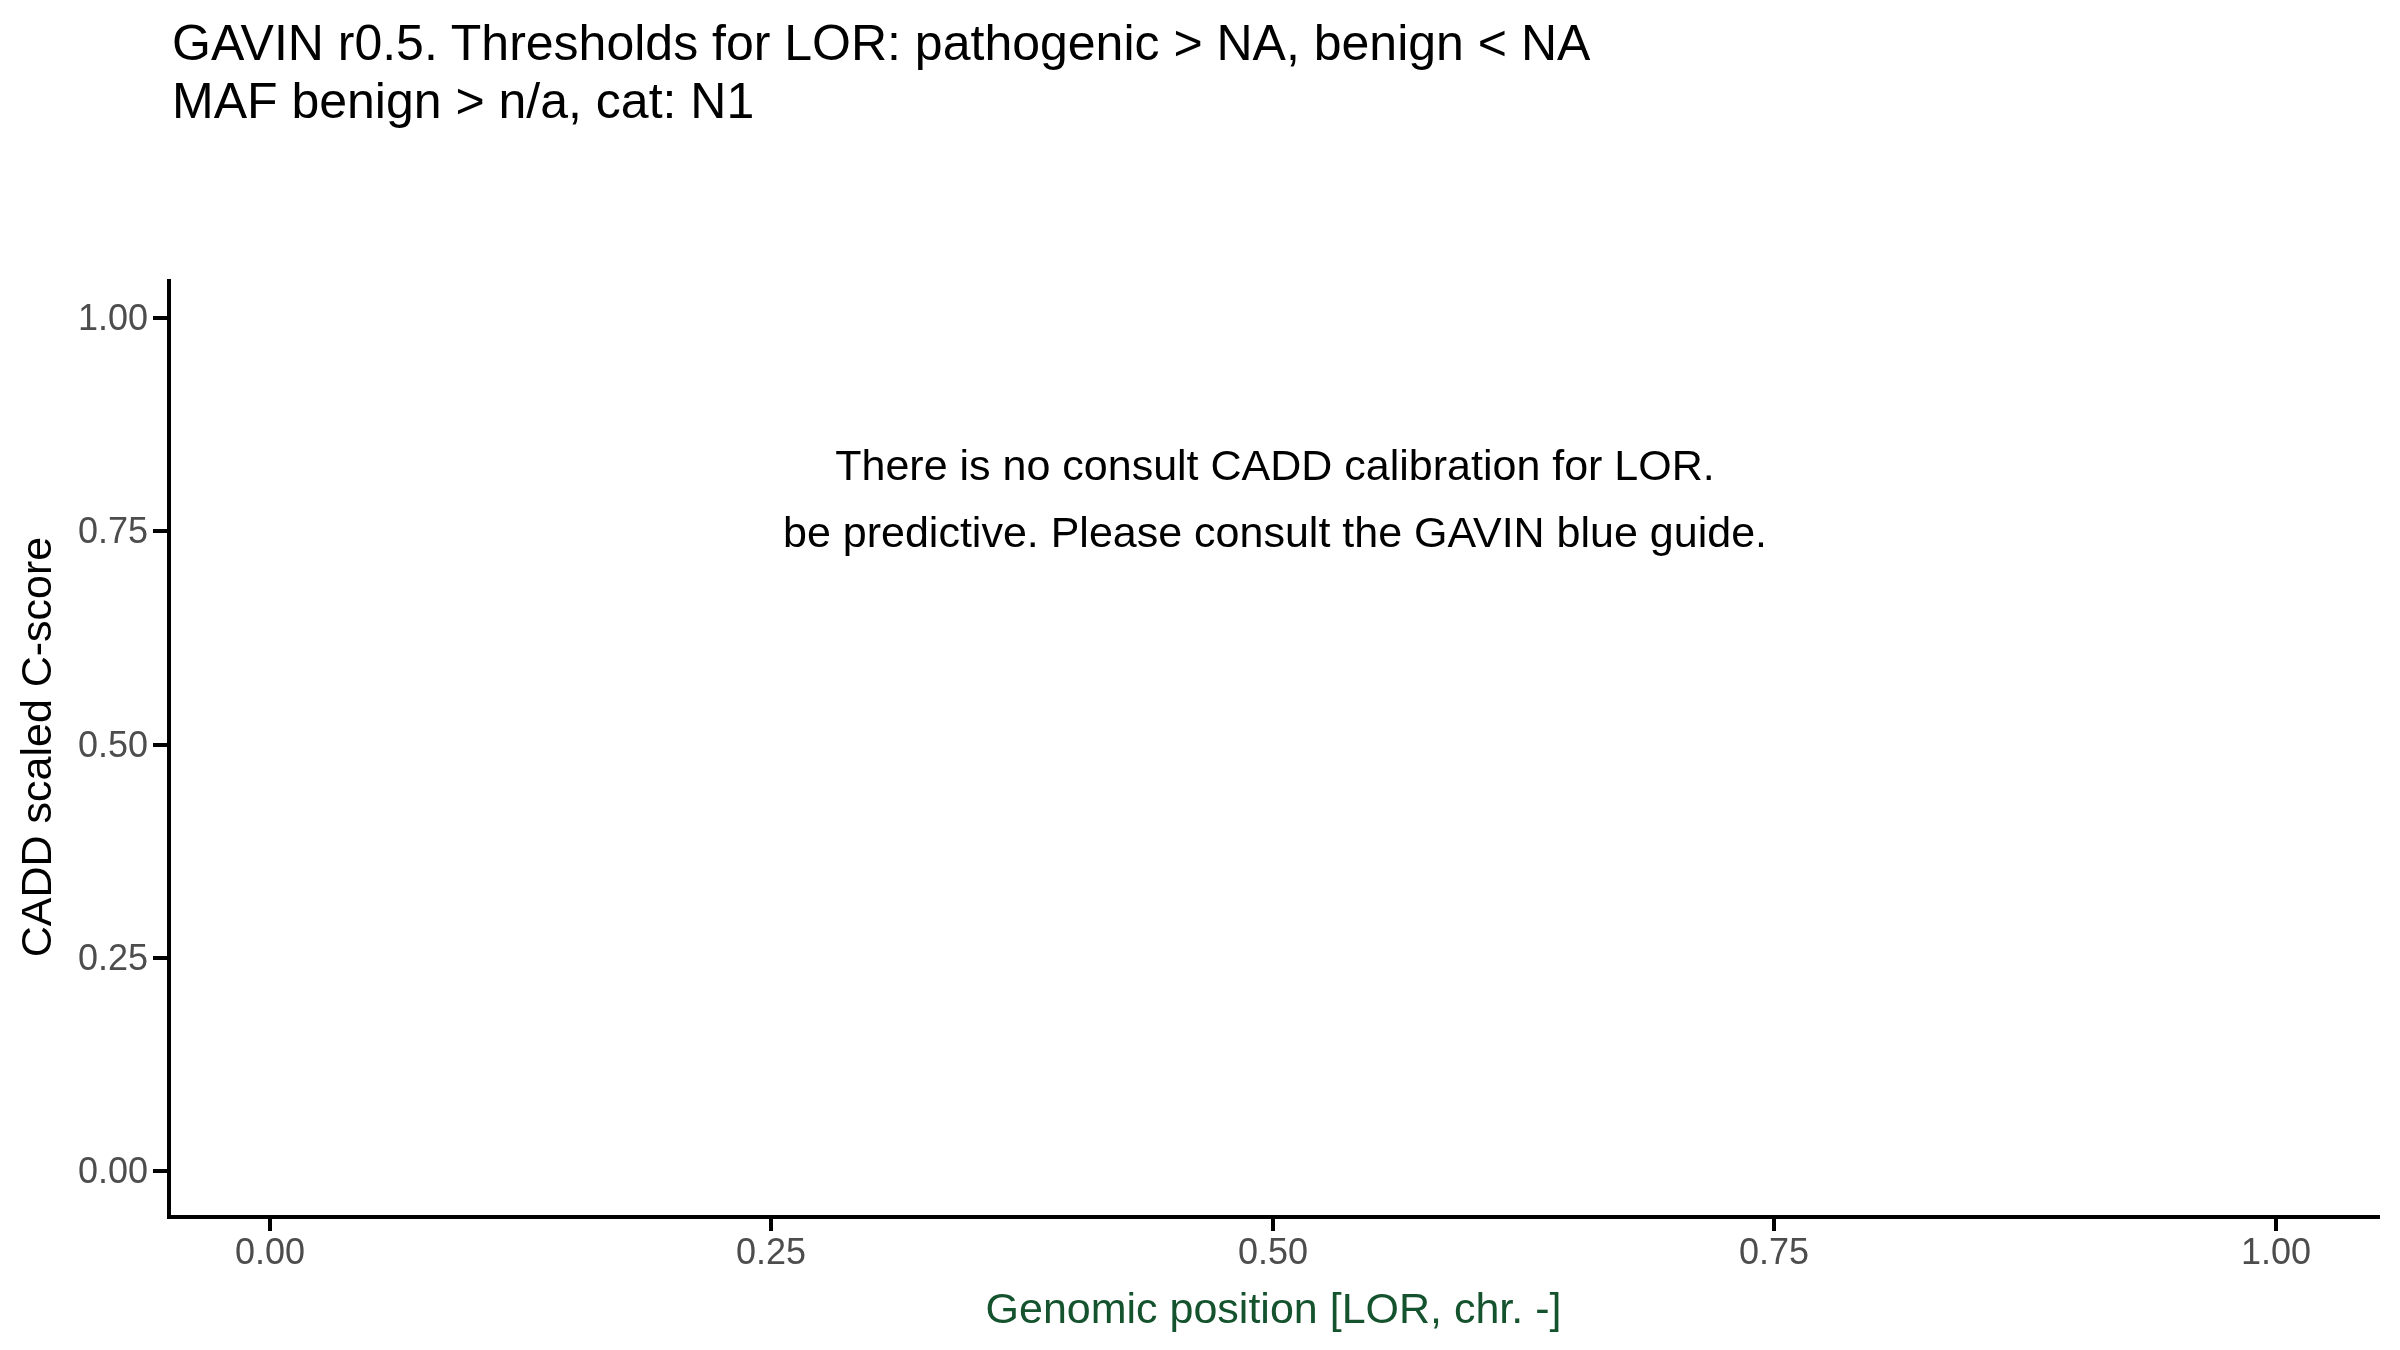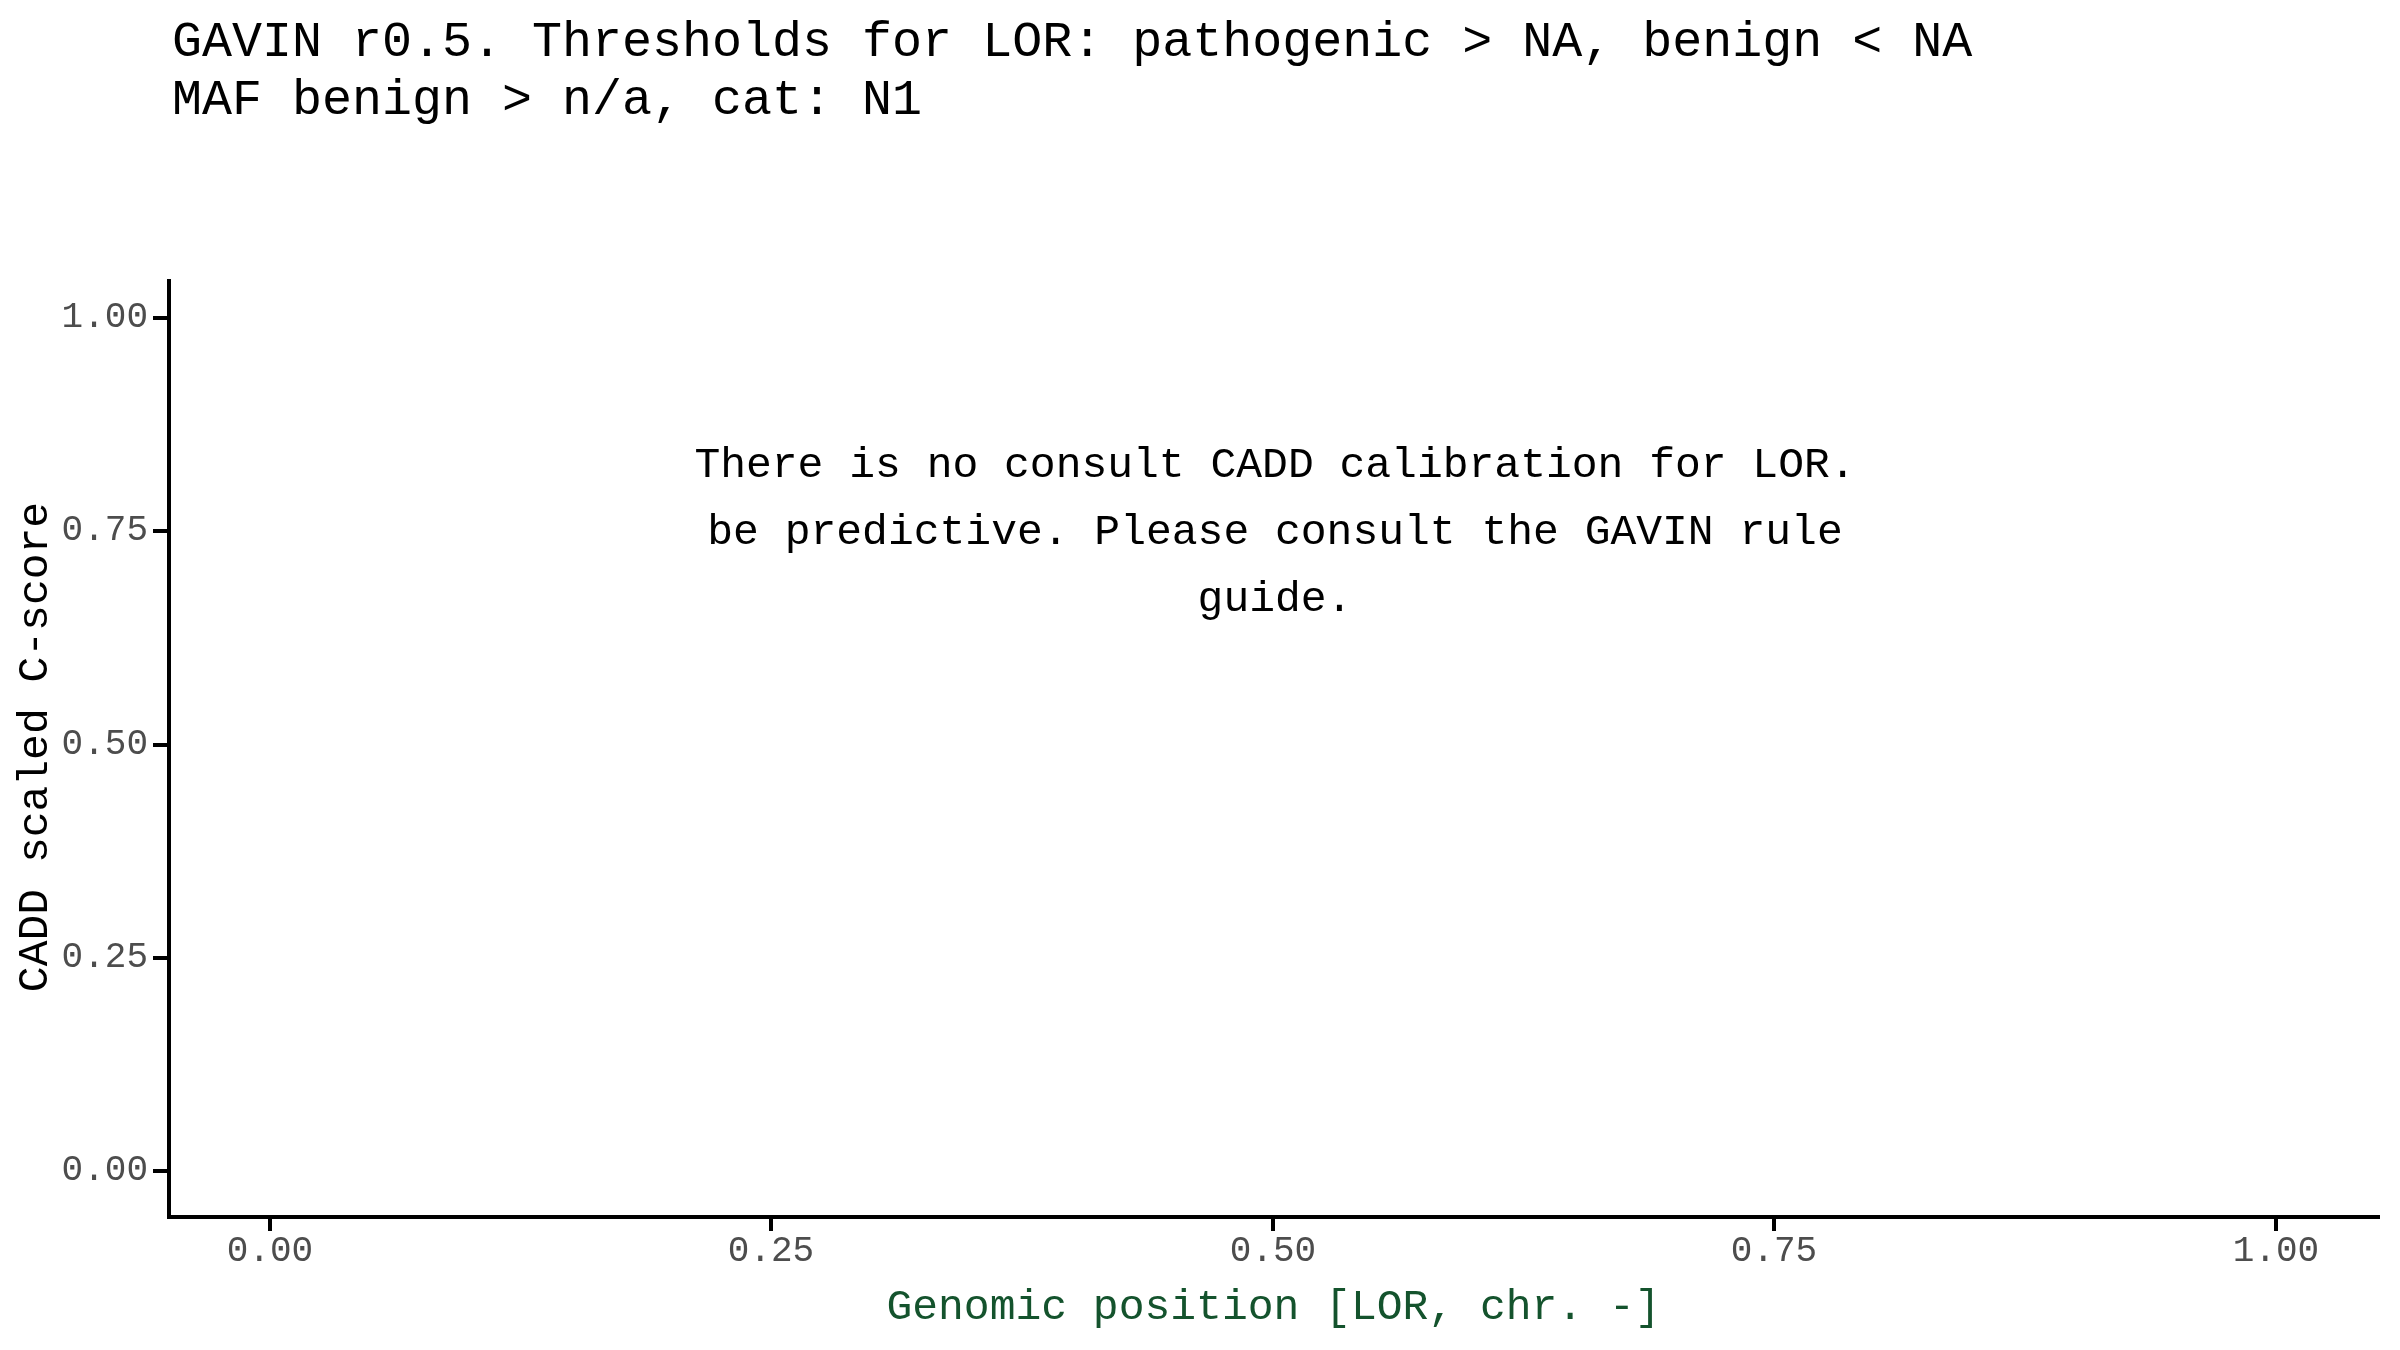--- a/index.html
+++ b/index.html
@@ -5,21 +5,21 @@
   html, body {
     margin: 0;
     padding: 0;
     background: #ffffff;
   }
   .canvas {
     position: relative;
     width: 2400px;
     height: 1350px;
     background: #ffffff;
-    font-family: Liberation Mono, monospace;
+    font-family: Liberation Sans, sans-serif;
     overflow: hidden;
   }
   .chart-title {
     position: absolute;
     left: 172px;
     top: 14px;
     font-size: 50px;
     line-height: 58px;
     color: #000000;
     white-space: nowrap;
@@ -121,16 +121,16 @@
   <div class="x-tick-label" style="left:701px;">0.25</div>
   <div class="x-tick-label" style="left:1203px;">0.50</div>
   <div class="x-tick-label" style="left:1704px;">0.75</div>
   <div class="x-tick-label" style="left:2206px;">1.00</div>
 
   <div class="x-axis-title">Genomic position [LOR, chr. -]</div>
   <div class="y-axis-title">CADD scaled C-score</div>
 
   <div class="panel-annotation">
     <div>There is no consult CADD calibration for LOR.</div>
-    <div>be predictive. Please consult the GAVIN rule guide.</div>
+    <div>be predictive. Please consult the GAVIN blue guide.</div>
   </div>
 
 </div>
 
 </body></html>

